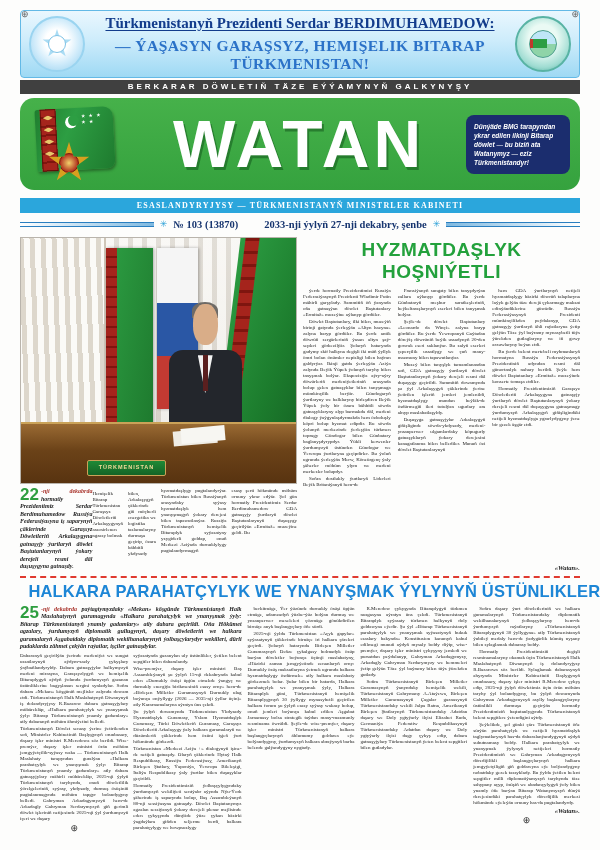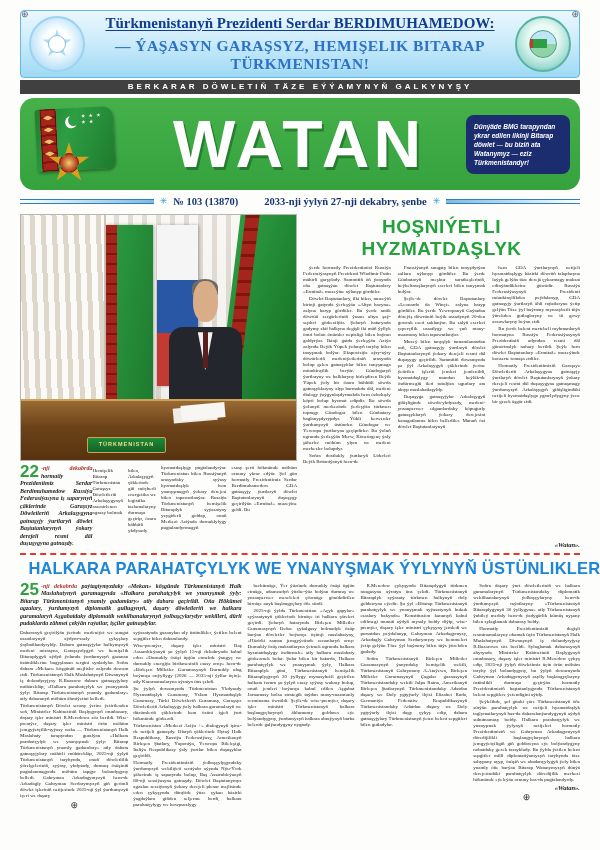--- a/index.html
+++ b/index.html
@@ -183,20 +183,21 @@
         <div class="stars">★ ★ ★ ★ ★</div>
       </div>
       <div class="goldstar">
           <div class="inner"></div>
         </div>
     </div>
     <div class="wordmark">WATAN</div>
     <div class="motto">Dünýäde BMG tarapyndan ykrar edilen ilkinji Bitarap döwlet — bu biziň ata Watanymyz — eziz Türkmenistandyr!</div>
   </div>
 
+  <div class="founder">ESASLANDYRYJYSY — TÜRKMENISTANYŇ MINISTRLER KABINETI</div>
 
   <div class="issuerow">
     <div class="rule rule-l"></div>
     <span class="issue-orn">✳</span>
     <span class="issue-text">
       <span class="num">№ 103 (13870)</span><span>2033-nji ýylyň 27-nji dekabry, şenbe</span>
     </span>
     <span class="issue-orn">✳</span>
     <div class="rule rule-r"></div>
   </div>
@@ -243,22 +244,22 @@
             </div>
           <div class="mcol">
               <p>esasy şerti hökmünde möhüm ornuny ykrar edýär. Şol gün hormatly Prezidentimiz Serdar Berdimuhamedow GDA gatnaşyjy ýurtlaryň döwlet Baştutanlarynyň duşuşygy geçirilýän «Ermitaž» muzeýine geldi. Bu</p>
             </div>
         </div>
       </div>
     </div>
 
     <div class="upper-right">
       <div class="hl1">
+        <div>HYZMATDAŞLYK</div>
         <div>HOŞNIÝETLI</div>
-        <div>HYZMATDAŞLYK</div>
       </div>
       <div class="a1-cols">
         <div class="col">
             <p>ýerde hormatly Prezidentimizi Russiýa Federasiýasynyň Prezidenti Wladimir Putin mähirli garşylady. Sammitiň öň ýanynda oňa gatnaşýan döwlet Baştutanlary «Ermitaž» muzeýine aýlanyp gördüler.</p>
             <p>Döwlet Baştutanlary, ilki bilen, muzeýiň birinji gatynda ýerleşýän «Altyn hazyna» zalyna baryp gördüler. Bu ýerde antik döwrüň zergärleriniň ýasan altyn şaý-sepleri görkezilýär. Şolaryň hatarynda gadymy skif halkyna degişli iki müň ýyllyk ömri bolan önümler nepisligi bilen haýran galdyrýar. Ikinji gatda ýerleşýän Aziýa zalynda Beýik Ýüpek ýolunyň taryhy bilen tanyşmak bolýar. Ekspozisiýa aýry-aýry döwürleriň medeniýetleriniň arasynda bolup gelen gatnaşyklar bilen tanyşmaga mümkinçilik berýär. Gündogaryň ýurtlaryny we halklaryny birleşdiren Beýik Ýüpek ýoly bir özara bähbitli söwda gatnaşyklaryny alyp barmakda däl, medeni dialogy ýaýgynlaşdyrmakda hem özboluşly köpri bolup hyzmat edipdir. Bu söwda ýolunyň merkezinde ýerleşýän türkmen topragy Gündogar bilen Günbatary baglanyşdyrypdyr. Ýükli kerwenler ýurdumyzyň üstünden Gündogar we Ýewropa ýurtlaryna geçipdirler. Bu ýoluň ugrunda ýerleşýän Merw, Köneürgenç ýaly şäherler möhüm ylym we medeni merkezler bolupdyr.</p>
             <p>Soňra dostlukly ýurtlaryň Liderleri Beýik Britaniýanyň hem-de</p>
           </div>
         <div class="col">
             <p>Fransiýanyň sungaty bilen tanyşdyrýan zallara aýlanyp gördüler. Bu ýerde Günbataryň meşhur suratkeşleriniň, heýkeltaraşlarynyň eserleri bilen tanyşmak bolýar.</p>
             <p>Şeýle-de döwlet Baştutanlary «Leonardo da Winçi» zalyna baryp gördüler. Bu ýerde Ýewropanyň Gaýtadan döreýiş döwrüniň beýik ussadynyň 20-den gowrak eseri saklanýar. Bu zalyň eserleri çeperçilik ussatlygy we çuň many-mazmuny bilen tapawutlanýar.</p>

